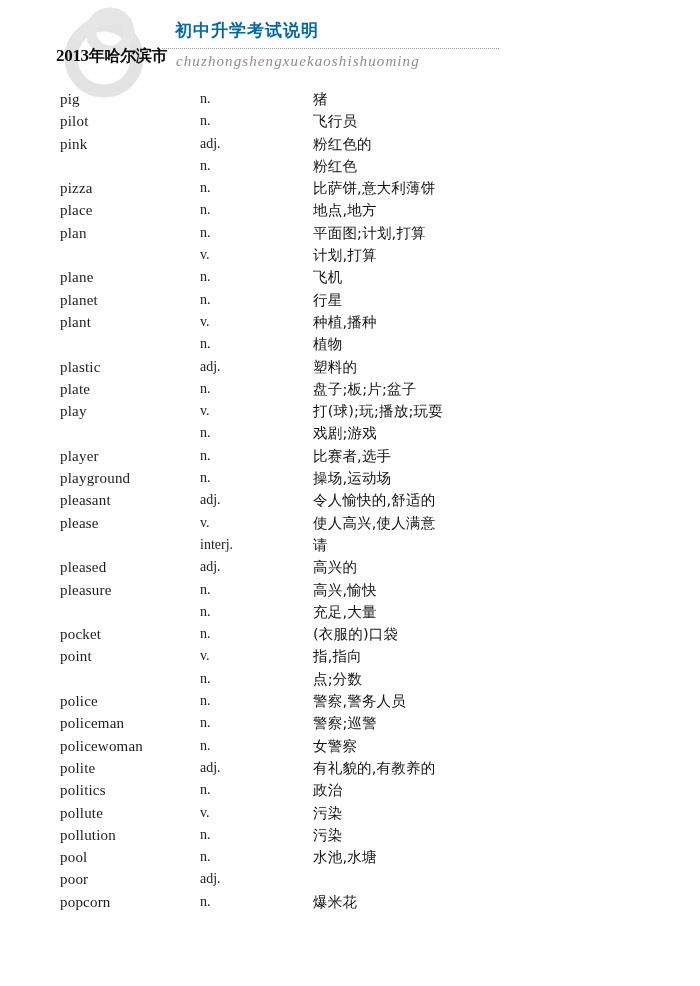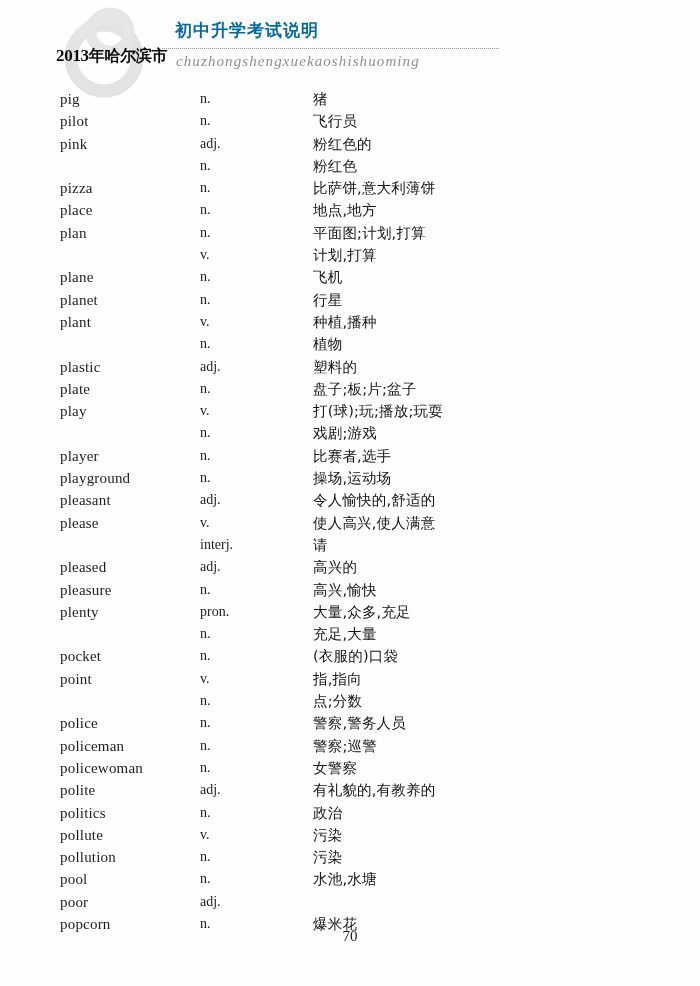--- a/index.html
+++ b/index.html
@@ -279,25 +279,20 @@
         <span class="col-word">pleased</span>
         <span class="col-pos">adj.</span>
         <span class="col-meaning">高兴的</span>
       </div>
       <div class="vocab-row">
         <span class="col-word">pleasure</span>
         <span class="col-pos">n.</span>
         <span class="col-meaning">高兴,愉快</span>
       </div>
       <div class="vocab-row">
-        <span class="col-word">plenty</span>
-        <span class="col-pos">pron.</span>
-        <span class="col-meaning">大量,众多,充足</span>
-      </div>
-      <div class="vocab-row">
         <span class="col-word"></span>
         <span class="col-pos">n.</span>
         <span class="col-meaning">充足,大量</span>
       </div>
       <div class="vocab-row">
         <span class="col-word">pocket</span>
         <span class="col-pos">n.</span>
         <span class="col-meaning">(衣服的)口袋</span>
       </div>
       <div class="vocab-row">
@@ -354,15 +349,14 @@
         <span class="col-word">poor</span>
         <span class="col-pos">adj.</span>
       </div>
       <div class="vocab-row">
         <span class="col-word">popcorn</span>
         <span class="col-pos">n.</span>
         <span class="col-meaning">爆米花</span>
       </div>
     </div>
 
-  <div class="page-number">70</div>
 
 </div>
 
 </body></html>

